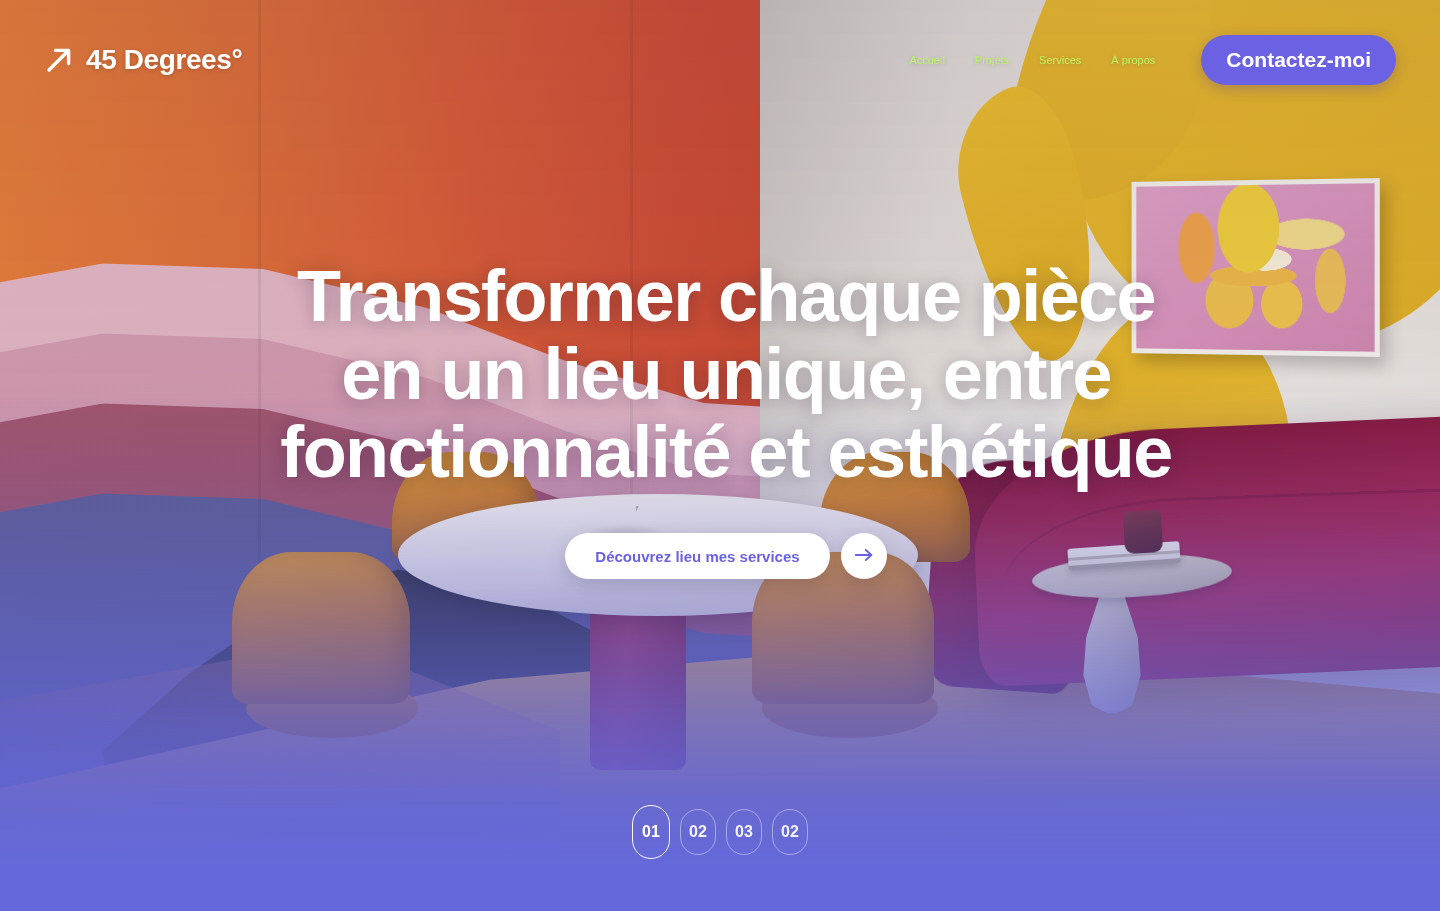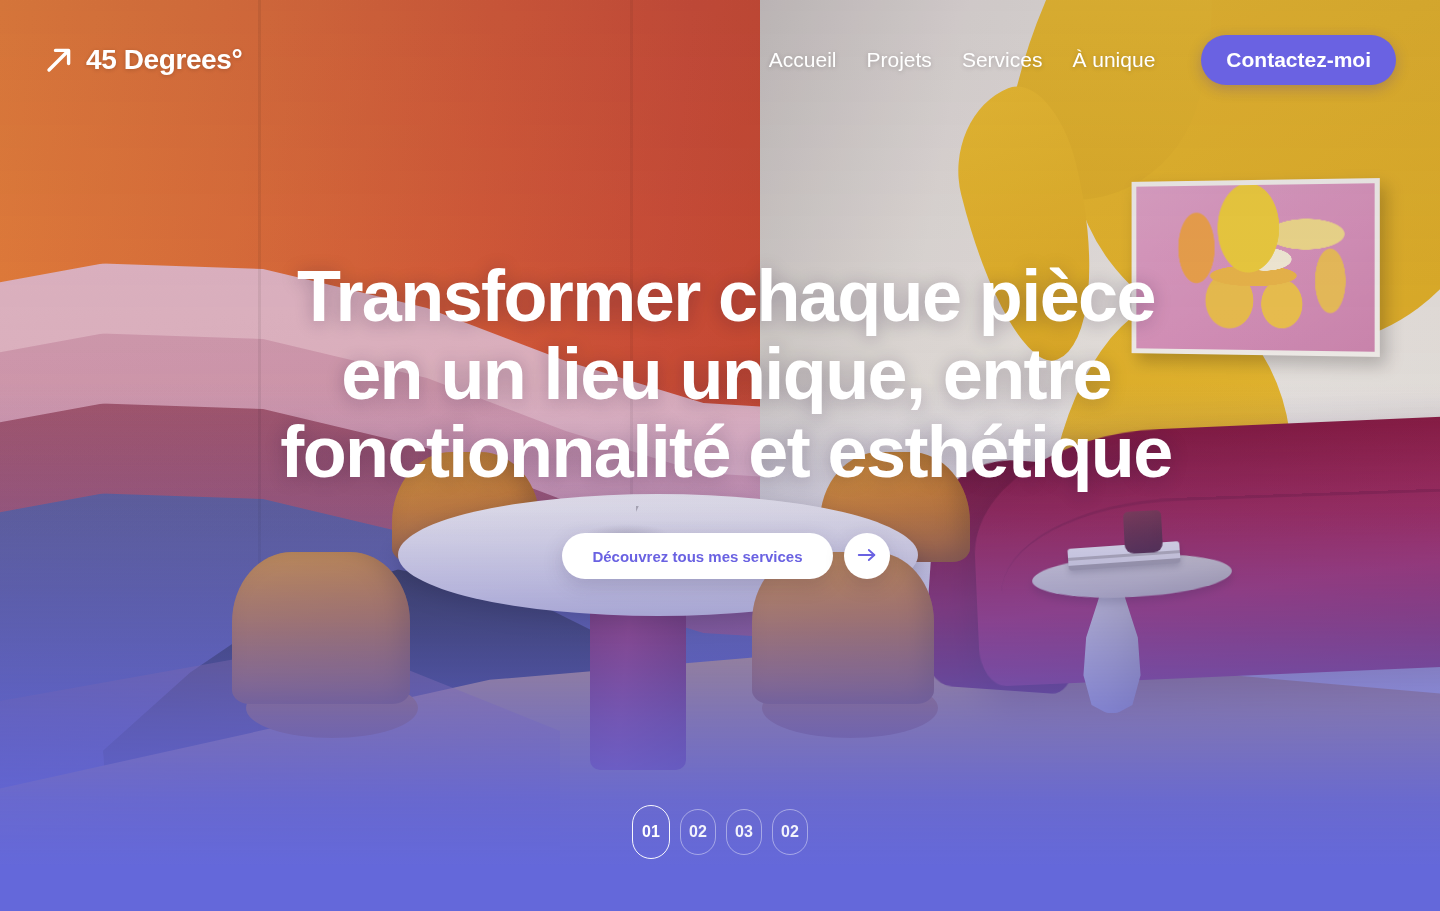--- a/index.html
+++ b/index.html
@@ -326,22 +326,22 @@
     text-shadow: 0 1px 4px rgba(0,0,0,.18);
   }
 
   nav {
     margin-left: auto;
     display: flex;
     align-items: center;
     gap: 30px;
   }
   .nav-link {
-    font-size: 21px;
-    color: #ffffff;
+    font-size: 11px;
+    color: #bef264;
     text-decoration: none;
     white-space: nowrap;
     cursor: pointer;
     text-shadow: 0 1px 5px rgba(0,0,0,.20);
   }
   .contact-btn {
     margin-left: 16px;
     background: #6a62e2;
     color: #fff;
     border: none;
@@ -499,34 +499,34 @@
             <path d="M11.5 5.4 H24.6 V18.5" stroke="#ffffff" stroke-width="3.4" stroke-linecap="round" stroke-linejoin="round"></path>
           </svg>
         </span>
         <span class="logo-text">45 Degrees°</span>
       </a>
 
       <nav>
         <a class="nav-link" href="#">Accueil</a>
         <a class="nav-link" href="#">Projets</a>
         <a class="nav-link" href="#">Services</a>
-        <a class="nav-link" href="#">À unique</a>
+        <a class="nav-link" href="#">À propos</a>
         <button class="contact-btn">Contactez-moi</button>
       </nav>
     </header>
 
     <div class="hero-center">
       <h1 class="headline">
         <span class="ln">Transformer chaque pièce</span>
         <span class="ln">en un lieu unique, entre</span>
         <span class="ln">fonctionnalité et esthétique</span>
       </h1>
 
       <div class="cta-row">
-        <button class="cta-btn">Découvrez tous mes services</button>
+        <button class="cta-btn">Découvrez lieu mes services</button>
         <button class="cta-icon-btn">
           <span>
             <svg width="22" height="22" viewBox="0 0 24 24" fill="none" aria-hidden="true">
               <path d="M3 12 H20" stroke="#6a62e2" stroke-width="2" stroke-linecap="round"></path>
               <path d="M14 6.5 L20 12 L14 17.5" stroke="#6a62e2" stroke-width="2" stroke-linecap="round" stroke-linejoin="round"></path>
             </svg>
           </span>
         </button>
       </div>
     </div>

